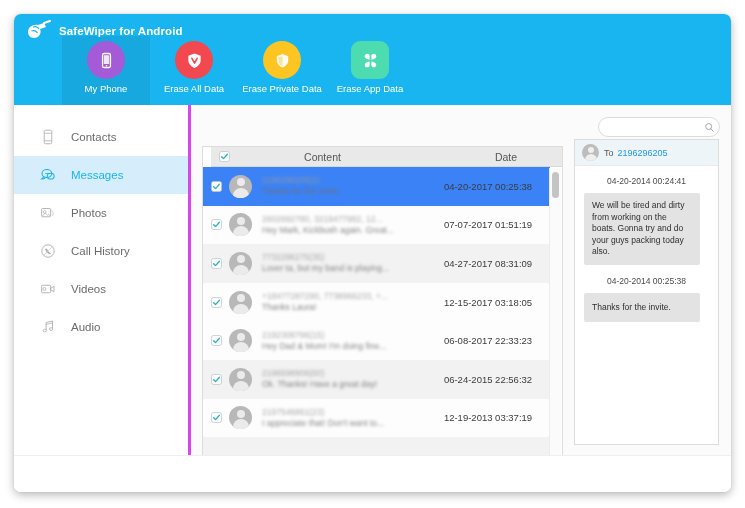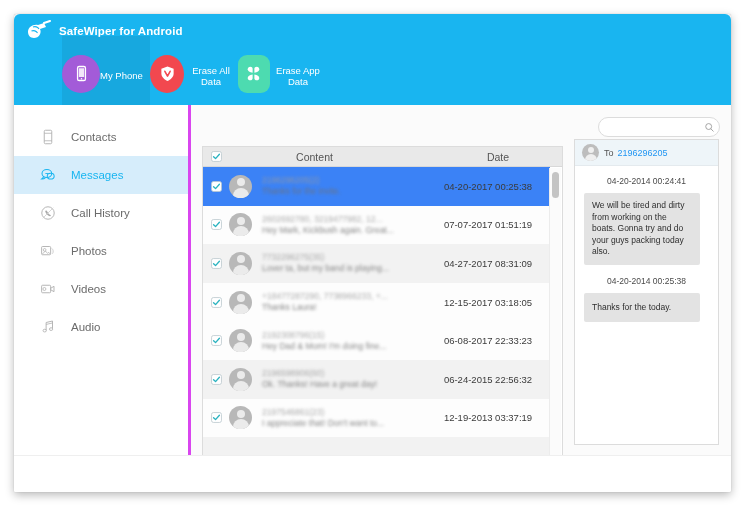--- a/index.html
+++ b/index.html
@@ -17,21 +17,21 @@
   }
 
   
   #app-window {
     position: absolute;
     left: 14px;
     top: 14px;
     width: 717px;
     height: 478px;
     background: #f2f2f2;
-    border-radius: 2px;
+    border-radius: 7px;
     box-shadow: 0 3px 10px rgba(0,0,0,0.28), 0 0 1px rgba(0,0,0,0.3);
     overflow: hidden;
   }
 
   
   #header {
     position: absolute;
     left: 0; top: 0;
     width: 717px;
     height: 91px;
@@ -67,21 +67,21 @@
     left: 48px;
     top: 22px;
     display: flex;
     align-items: flex-start;
   }
   .nav-tab {
     width: 88px;
     min-height: 69px;
     padding-top: 5px;
     display: flex;
-    flex-direction: row;
+    flex-direction: column;
     align-items: center;
     cursor: pointer;
     background: transparent;
     text-align: center;
   }
   .nav-tab.active {
     background: rgba(0,0,0,0.07);
   }
   .nav-tab .tab-icon {
     width: 38px;
@@ -189,21 +189,21 @@
     top: 41px;
     width: 361px;
     height: 344px;
     background: #ffffff;
     border: 1px solid #dcdcdc;
     box-sizing: border-box;
     overflow: hidden;
   }
   #list-header {
     position: absolute;
-    left: 0; top: 0;
+    left: 8px; top: 0;
     width: 359px;
     height: 20px;
     background: #e9e9e9;
     border-bottom: 1px solid #d8d8d8;
     display: flex;
     align-items: center;
     box-sizing: border-box;
   }
   #list-header .hdr-check {
     width: 26px;
@@ -471,20 +471,29 @@
       <div class="nav-tab">
         <span class="tab-icon" style="background:#f2484f;">
           <svg viewBox="0 0 24 24" width="21" height="21">
             <path d="M12 4 L19 6.5 V12 C19 16,15.5 19,12 20.5 C8.5 19,5 16,5 12 V6.5 Z" fill="#ffffff"></path>
             <path d="M9 9.5 L12 15 L15 9.5" fill="none" stroke="#f2484f" stroke-width="1.8" stroke-linecap="round" stroke-linejoin="round"></path>
           </svg>
         </span>
         <span class="tab-label">Erase All Data</span>
       </div>
 
+      <div class="nav-tab">
+        <span class="tab-icon" style="background:#fcc521;">
+          <svg viewBox="0 0 24 24" width="21" height="21">
+            <path d="M12 4.5 L18.5 7 V12 C18.5 16,15.3 18.8,12 20 C8.7 18.8,5.5 16,5.5 12 V7 Z" fill="#ffffff" opacity="0.95"></path>
+            <path d="M12 7 L12 18.5 C9.6 17.5,7.6 15.4,7.6 12 V8.1 Z" fill="#fde39a"></path>
+          </svg>
+        </span>
+        <span class="tab-label">Erase Private Data</span>
+      </div>
 
       <div class="nav-tab">
         <span class="tab-icon rounded-sq" style="background:#4ddbb0;">
           <svg viewBox="0 0 24 24" width="21" height="21">
             <path d="M11 6.5 C11 5,9.8 4.2,8.3 4.2 C6.6 4.2,5.4 5.5,5.4 7 C5.4 9,7.5 10.6,11 11 Z" fill="#ffffff"></path>
             <path d="M13 6.5 C13 5,14.2 4.2,15.7 4.2 C17.4 4.2,18.6 5.5,18.6 7 C18.6 9,16.5 10.6,13 11 Z" fill="#ffffff"></path>
             <path d="M11 17.5 C11 19,9.8 19.8,8.3 19.8 C6.6 19.8,5.4 18.5,5.4 17 C5.4 15,7.5 13.4,11 13 Z" fill="#ffffff"></path>
             <path d="M13 17.5 C13 19,14.2 19.8,15.7 19.8 C17.4 19.8,18.6 18.5,18.6 17 C18.6 15,16.5 13.4,13 13 Z" fill="#ffffff"></path>
           </svg>
         </span>
@@ -517,38 +526,38 @@
             <ellipse cx="15.6" cy="13.5" rx="4.6" ry="3.8" fill="none" stroke="#19b5f0" stroke-width="1.4"></ellipse>
             <line x1="8.5" y1="10" x2="12.5" y2="10" stroke="#19b5f0" stroke-width="1.2"></line>
           </svg>
         </span>
         <span class="side-label">Messages</span>
       </div>
 
       <div class="side-item">
         <span class="side-icon">
           <svg viewBox="0 0 24 24" width="18" height="18">
-            <circle cx="12" cy="12" r="8.3" fill="none" stroke="#b4b4b4" stroke-width="1.3"></circle>
-            <path d="M9.4 8.4 C9.4 8.4,11 9.6,11.6 11 C12 12,12.8 13.2,14 14 C15 14.7,16 15,16 15 L15 16.4 C15 16.4,12.6 16,10.8 14 C9.2 12.2,8.2 9.6,8.2 9.6 Z" fill="#a8a8a8"></path>
-            <line x1="5" y1="19" x2="19" y2="5" stroke="#cfcfcf" stroke-width="1.1"></line>
-          </svg>
-        </span>
-        <span class="side-label">Call History</span>
-      </div>
-
-      <div class="side-item">
-        <span class="side-icon">
-          <svg viewBox="0 0 24 24" width="18" height="18">
             <rect x="3.5" y="6" width="12" height="11" rx="1.2" fill="none" stroke="#b4b4b4" stroke-width="1.3"></rect>
             <circle cx="7.5" cy="10.5" r="1.8" fill="none" stroke="#b4b4b4" stroke-width="1.1"></circle>
             <path d="M4.5 16 L8.5 12 L11.5 15.2 L13 13.8 L15 16" fill="none" stroke="#b4b4b4" stroke-width="1.1"></path>
             <path d="M17 8.5 C19 10,19.6 13.2,18 15.6" fill="none" stroke="#c8c8c8" stroke-width="1.2"></path>
           </svg>
         </span>
         <span class="side-label">Photos</span>
+      </div>
+
+      <div class="side-item">
+        <span class="side-icon">
+          <svg viewBox="0 0 24 24" width="18" height="18">
+            <circle cx="12" cy="12" r="8.3" fill="none" stroke="#b4b4b4" stroke-width="1.3"></circle>
+            <path d="M9.4 8.4 C9.4 8.4,11 9.6,11.6 11 C12 12,12.8 13.2,14 14 C15 14.7,16 15,16 15 L15 16.4 C15 16.4,12.6 16,10.8 14 C9.2 12.2,8.2 9.6,8.2 9.6 Z" fill="#a8a8a8"></path>
+            <line x1="5" y1="19" x2="19" y2="5" stroke="#cfcfcf" stroke-width="1.1"></line>
+          </svg>
+        </span>
+        <span class="side-label">Call History</span>
       </div>
 
       <div class="side-item">
         <span class="side-icon">
           <svg viewBox="0 0 24 24" width="18" height="18">
             <rect x="3.5" y="7" width="12" height="10" rx="1.2" fill="none" stroke="#b4b4b4" stroke-width="1.3"></rect>
             <circle cx="7.2" cy="12" r="2" fill="none" stroke="#b4b4b4" stroke-width="1.1"></circle>
             <path d="M15.5 11 L20 8.4 V15.6 L15.5 13 Z" fill="none" stroke="#b4b4b4" stroke-width="1.3"></path>
           </svg>
         </span>
@@ -720,20 +729,20 @@
     <div id="convo-panel">
       <div id="convo-header">
         <span class="c-avatar"></span>
         <span class="c-to">To</span>
         <span class="c-number">2196296205</span>
       </div>
       <div id="convo-body">
         <div class="convo-time">04-20-2014 00:24:41</div>
         <div class="convo-bubble">We will be tired and dirty from working on the boats.  Gonna try and do your guys packing today also.</div>
         <div class="convo-time">04-20-2014 00:25:38</div>
-        <div class="convo-bubble short">Thanks for the today.</div>
+        <div class="convo-bubble short">Thanks for the invite.</div>
       </div>
     </div>
 
     <div id="footer-strip"></div>
 
   </div>
 </div>
 
 </body></html>

